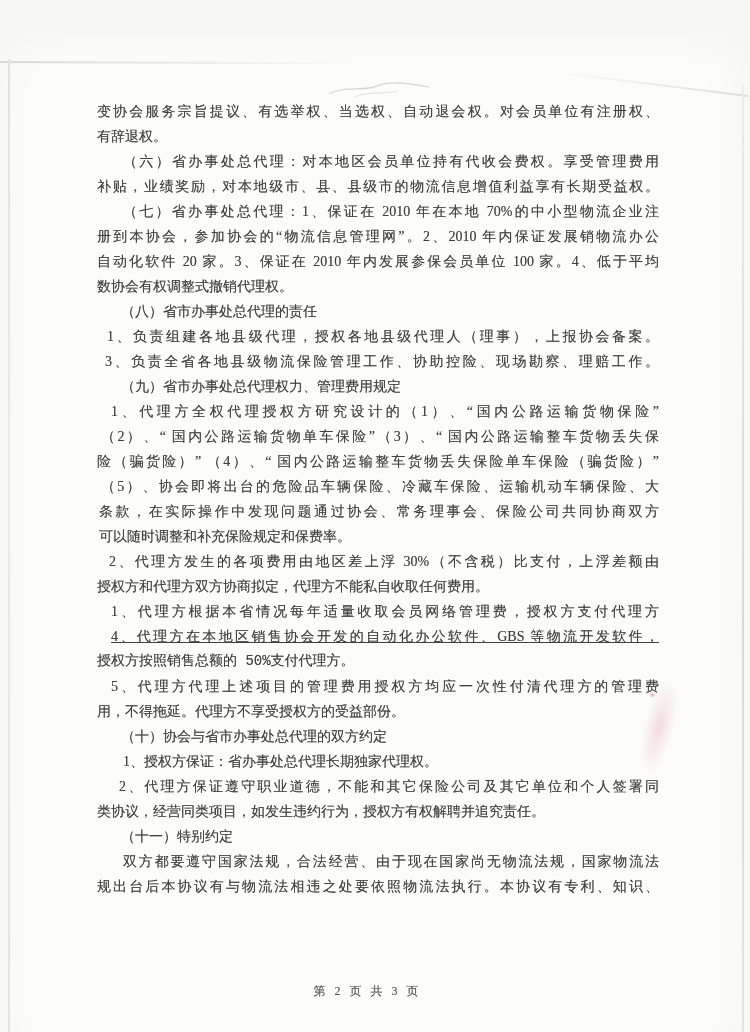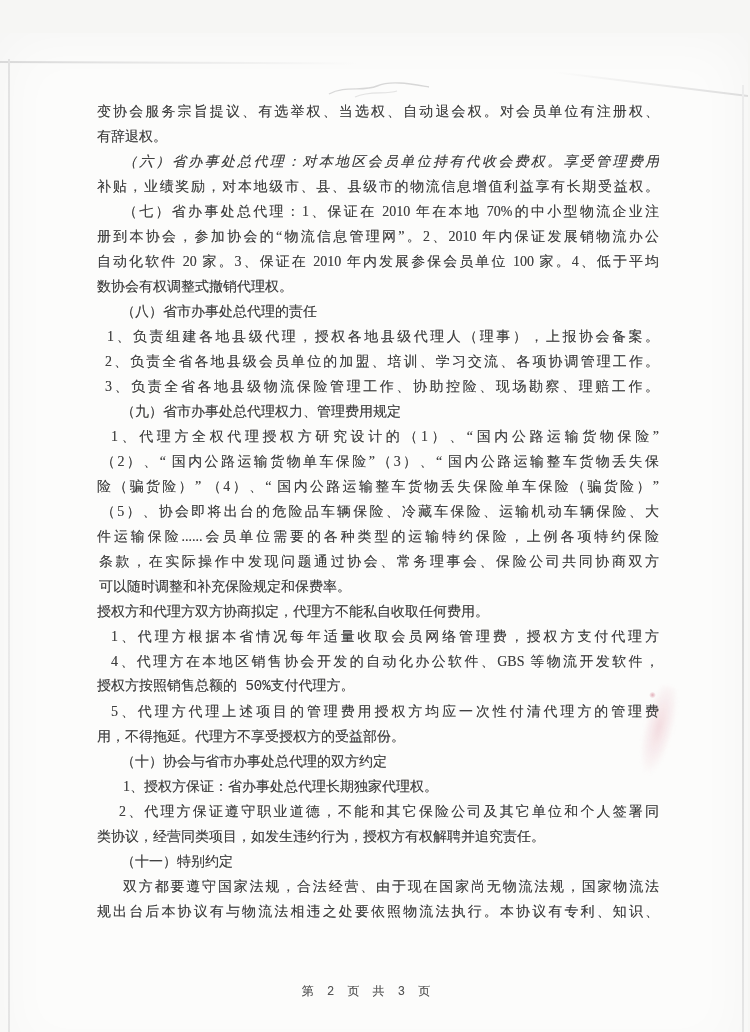--- a/index.html
+++ b/index.html
@@ -69,21 +69,20 @@
     text-align: justify;
     text-align-last: justify;
   }
   .footer {
     position: absolute; left: 0; right: 13px; top: 950px;
     text-align: center;
     font-size: 12px;
     color: #565656;
     letter-spacing: 3px;
     text-shadow: 0 0 0.5px rgba(80,80,80,0.5);
-    font-family: Liberation Mono, monospace;
   }
 </style>
 </head>
 <body>
 
 <div class="page">
 
   <div class="edge-top"></div>
   <div class="edge-diag-tr"></div>
   <div class="edge-left"></div>
@@ -94,41 +93,40 @@
     <path d="M4,19 C20,10 38,17 52,11 S86,9 104,12" fill="none" stroke="#c8c8c8" stroke-width="1.4" opacity="0.7"></path>
     <path d="M30,22 C45,15 60,20 72,16" fill="none" stroke="#d2d2d2" stroke-width="1.1" opacity="0.6"></path>
   </svg>
 
   <div class="ink-smudge"></div>
   <div class="ink-dot"></div>
 
   <main class="doc">
       <div class="line fill" style="padding-left: 0px;">变协会服务宗旨提议、有选举权、当选权、自动退会权。对会员单位有注册权、</div>
       <div class="line" style="padding-left: 0px;">有辞退权。</div>
-      <div class="line fill" style="padding-left: 26px; font-style: italic;">（六）省办事处总代理：对本地区会员单位持有代收会费权。享受管理费用</div>
+      <div class="line fill" style="padding-left: 26px;">（六）省办事处总代理：对本地区会员单位持有代收会费权。享受管理费用</div>
       <div class="line fill" style="padding-left: 0px;">补贴，业绩奖励，对本地级市、县、县级市的物流信息增值利益享有长期受益权。</div>
       <div class="line fill" style="padding-left: 26px;">（七）省办事处总代理：1、保证在 2010 年在本地 70%的中小型物流企业注</div>
       <div class="line fill" style="padding-left: 0px;">册到本协会，参加协会的“物流信息管理网”。2、2010 年内保证发展销物流办公</div>
       <div class="line fill" style="padding-left: 0px;">自动化软件 20 家。3、保证在 2010 年内发展参保会员单位 100 家。4、低于平均</div>
       <div class="line" style="padding-left: 0px;">数协会有权调整式撤销代理权。</div>
       <div class="line" style="padding-left: 24px;">（八）省市办事处总代理的责任</div>
       <div class="line fill" style="padding-left: 10px;">1、负责组建各地县级代理，授权各地县级代理人（理事），上报协会备案。</div>
-      <div class="line fill" style="padding-left: 8px;">2、负责全省各地县级会员单位的加盟、培训、学习交流、各项协调管理工作。</div>
       <div class="line fill" style="padding-left: 8px;">3、负责全省各地县级物流保险管理工作、协助控险、现场勘察、理赔工作。</div>
       <div class="line" style="padding-left: 24px;">（九）省市办事处总代理权力、管理费用规定</div>
       <div class="line fill" style="padding-left: 14px;">1、代理方全权代理授权方研究设计的（1）、“国内公路运输货物保险”</div>
       <div class="line fill" style="padding-left: 4px;">（2）、“ 国内公路运输货物单车保险”（3）、“ 国内公路运输整车货物丢失保</div>
       <div class="line fill" style="padding-left: 0px;">险（骗货险）”  （4）、“ 国内公路运输整车货物丢失保险单车保险（骗货险）”</div>
       <div class="line fill" style="padding-left: 4px;">（5）、协会即将出台的危险品车辆保险、冷藏车保险、运输机动车辆保险、大</div>
-      <div class="line fill" style="padding-left: 0px;">件运输保险......会员单位需要的各种类型的运输特约保险，上例各项特约保险</div>
       <div class="line fill" style="padding-left: 2px;">条款，在实际操作中发现问题通过协会、常务理事会、保险公司共同协商双方</div>
       <div class="line" style="padding-left: 2px;">可以随时调整和补充保险规定和保费率。</div>
+      <div class="line fill" style="padding-left: 12px;">2、代理方发生的各项费用由地区差上浮 30%（不含税）比支付，上浮差额由</div>
       <div class="line" style="padding-left: 0px;">授权方和代理方双方协商拟定，代理方不能私自收取任何费用。</div>
       <div class="line fill" style="padding-left: 14px;">1、代理方根据本省情况每年适量收取会员网络管理费，授权方支付代理方</div>
-      <div class="line fill" style="padding-left: 14px;">4、代理方在本地区销售协会开发的自动化办公软件、GBS 等物流开发软件，</div>
+      <div class="line fill" style="padding-left: 14px; text-decoration: underline;">4、代理方在本地区销售协会开发的自动化办公软件、GBS 等物流开发软件，</div>
       <div class="line" style="padding-left: 0px; font-family: Liberation Mono, monospace;">授权方按照销售总额的 50%支付代理方。</div>
       <div class="line fill" style="padding-left: 14px;">5、代理方代理上述项目的管理费用授权方均应一次性付清代理方的管理费</div>
       <div class="line" style="padding-left: 0px;">用，不得拖延。代理方不享受授权方的受益部份。</div>
       <div class="line" style="padding-left: 24px;">（十）协会与省市办事处总代理的双方约定</div>
       <div class="line" style="padding-left: 26px;">1、授权方保证：省办事处总代理长期独家代理权。</div>
       <div class="line fill" style="padding-left: 22px;">2、代理方保证遵守职业道德，不能和其它保险公司及其它单位和个人签署同</div>
       <div class="line" style="padding-left: 0px;">类协议，经营同类项目，如发生违约行为，授权方有权解聘并追究责任。</div>
       <div class="line" style="padding-left: 24px;">（十一）特别约定</div>
       <div class="line fill" style="padding-left: 26px;">双方都要遵守国家法规，合法经营、由于现在国家尚无物流法规，国家物流法</div>
       <div class="line fill" style="padding-left: 0px;">规出台后本协议有与物流法相违之处要依照物流法执行。本协议有专利、知识、</div>

